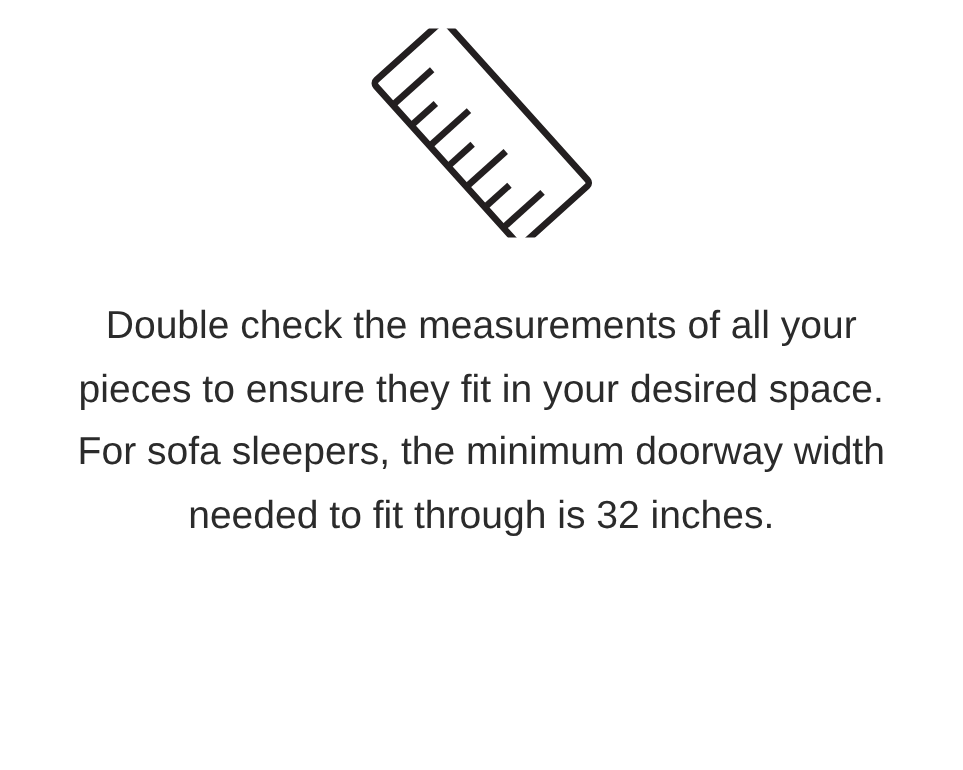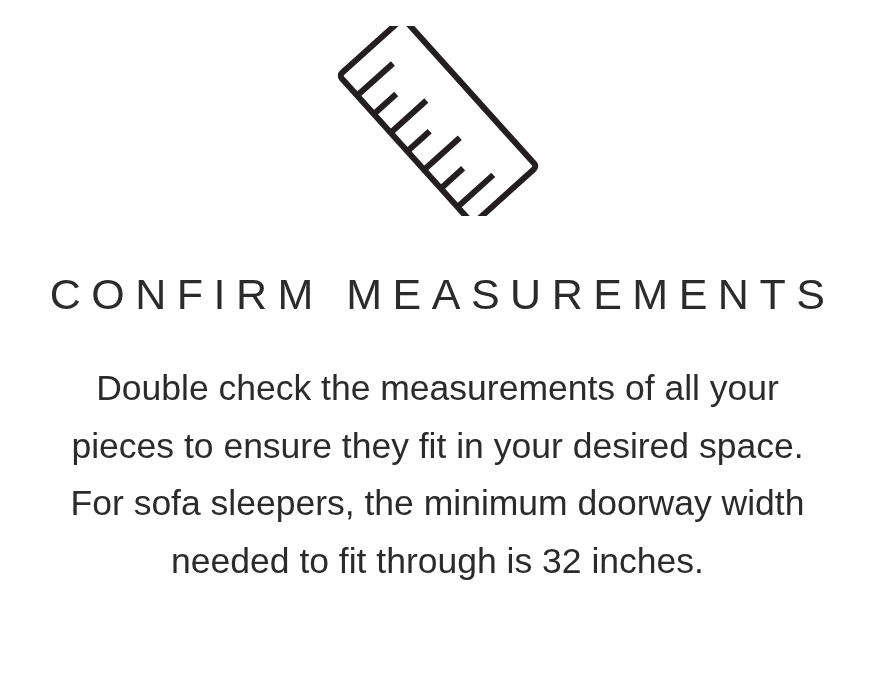--- a/index.html
+++ b/index.html
@@ -70,17 +70,16 @@
         <line x1="62" y1="47" x2="92" y2="47" stroke="#231f20" stroke-width="6"></line>
         <line x1="62" y1="72" x2="110" y2="72" stroke="#231f20" stroke-width="6"></line>
         <line x1="62" y1="97" x2="92" y2="97" stroke="#231f20" stroke-width="6"></line>
         <line x1="62" y1="122" x2="110" y2="122" stroke="#231f20" stroke-width="6"></line>
         <line x1="62" y1="147" x2="92" y2="147" stroke="#231f20" stroke-width="6"></line>
         <line x1="62" y1="172" x2="110" y2="172" stroke="#231f20" stroke-width="6"></line>
       </g>
     </svg>
   </div>
 
-  <div class="headline">CONFIRM MEASUREMENTS</div>
 
   <div class="body-copy">Double check the measurements of all your pieces to ensure they fit in your desired space. For sofa sleepers, the minimum doorway width needed to fit through is 32 inches.</div>
 
 </div>
 
 </body></html>

